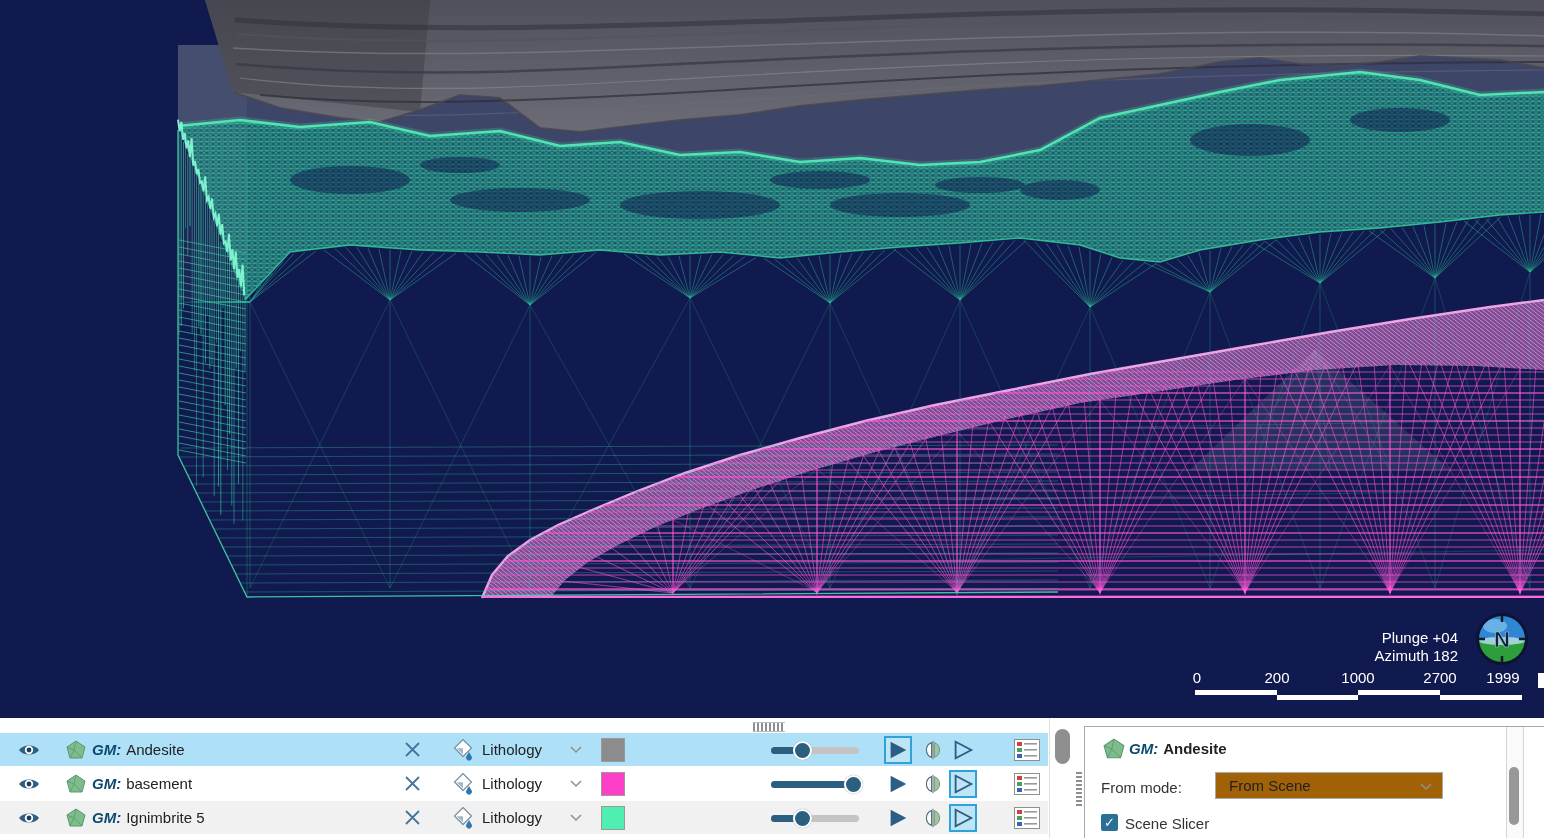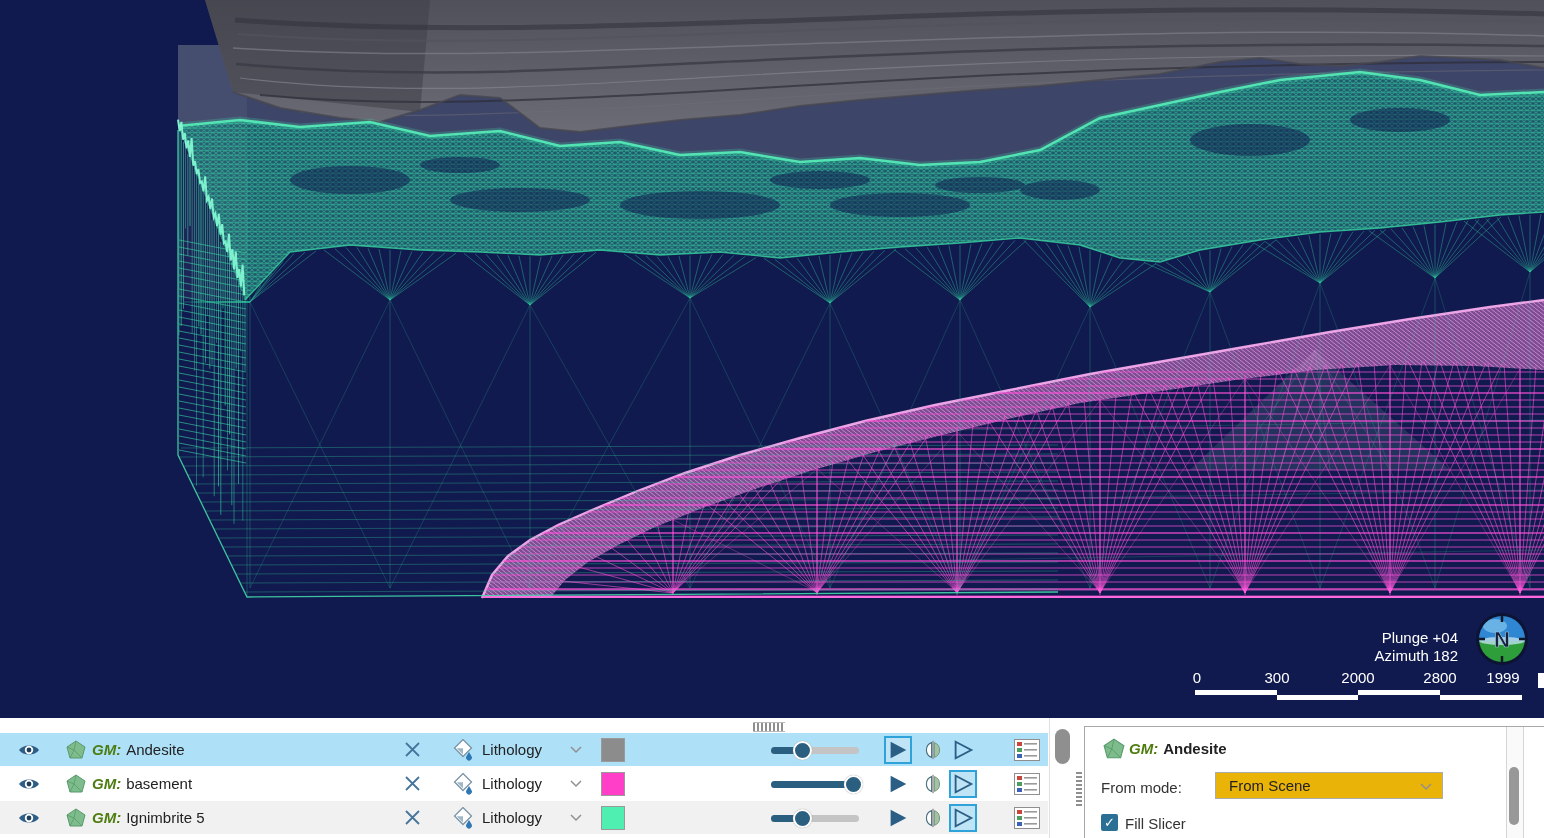--- a/index.html
+++ b/index.html
@@ -18,41 +18,41 @@
   .sliver{position:absolute;left:1538px;top:673px;width:6px;height:15px;background:#fff;}
   
   .bottombar{position:absolute;left:0;top:718px;width:1544px;height:120px;background:#fff;}
   .grip-h{position:absolute;left:753px;top:4px;width:32px;height:8px;
      background:repeating-linear-gradient(90deg,#8f8f8f 0 2px,#fff 2px 4px);border-top:1px solid #bbb;border-bottom:1px solid #bbb;}
   .row{position:absolute;left:0;width:1048px;height:33px;}
   .row.sel{background:#AEE1F8;}
   .row.alt{background:#F1F1F1;}
   .cell{position:absolute;top:0;height:33px;display:flex;align-items:center;}
   .lbl{font-size:15px;color:#222;white-space:nowrap;}
-  .gm{color:#4d7c0f;font-style:italic;font-weight:bold;margin-right:5px;}
+  .gm{color:#0c4a6e;font-style:italic;font-weight:bold;margin-right:5px;}
   .chev{color:#909090;}
   .swatch{width:22px;height:22px;border:1px solid #9a9a9a;}
   .slider{position:relative;width:88px;height:16px;}
   .sl-track{position:absolute;left:0;top:5px;width:88px;height:7px;border-radius:4px;background:#C4C4C4;}
   .sl-fill{position:absolute;left:0;top:5px;height:7px;border-radius:4px;background:#2B5F80;}
   .sl-knob{position:absolute;top:-1px;width:15px;height:15px;border-radius:50%;
            background:#2B5F80;border:2px solid #fff;box-shadow:0 0 1px #888;}
   .mbtn{width:28px;height:28px;display:flex;align-items:center;justify-content:center;box-sizing:border-box;}
   .mbtn.on{background:#BEE4F6;border:2px solid #2FA3D9;}
   .list-scroll{position:absolute;left:1049px;top:0;width:26px;height:120px;background:#fff;border-left:1px solid #e0e0e0;}
   .list-thumb{position:absolute;left:5px;top:11px;width:15px;height:35px;border-radius:8px;background:#8F8F8F;}
   .grip-v{position:absolute;left:1076px;top:54px;width:6px;height:34px;
      background:repeating-linear-gradient(0deg,#8f8f8f 0 2px,#fff 2px 4px);}
   
   .props{position:absolute;left:1084px;top:8px;width:460px;height:112px;background:#fff;
          border-left:1px solid #A8A8A8;border-top:1px solid #A8A8A8;}
   .props .title{position:absolute;left:44px;top:13px;font-size:15px;font-weight:bold;color:#222;white-space:nowrap;}
   .props .icon{position:absolute;left:18px;top:11px;}
   .plabel{position:absolute;font-size:15px;color:#333;}
-  .dropdown{position:absolute;left:130px;top:45px;width:228px;height:27px;border:1px solid #ABABAB;background:#eab308;
+  .dropdown{position:absolute;left:130px;top:45px;width:228px;height:27px;border:1px solid #ABABAB;background:#a16207;
             display:flex;align-items:center;box-sizing:border-box;}
   .dropdown .val{font-size:15px;color:#222;margin-left:13px;flex:1;}
   .dropdown .chev{margin-right:10px;}
   .checkbox{position:absolute;left:16px;top:87px;width:17px;height:17px;background:#2C6F95;border-radius:2px;
             color:#fff;font-size:13px;line-height:17px;text-align:center;}
   .props-scroll{position:absolute;left:421px;top:0;width:16px;height:112px;background:#FAFAFA;
                 border-left:1px solid #D5D5D5;border-right:1px solid #D5D5D5;}
   .props-thumb{position:absolute;left:2px;top:40px;width:10px;height:58px;border-radius:6px;background:#989898;}
 </style>
 </head>
@@ -565,23 +565,23 @@
           <ellipse cx="27" cy="29" rx="23" ry="4" fill="#BFE0EE" opacity="0.8"></ellipse>
           <ellipse cx="20" cy="14" rx="12" ry="7" fill="#8FD0F4" opacity="0.6"></ellipse>
           <path d="M27,2 V10 M27,44 V52 M2,27 H10 M44,27 H52" stroke="#101826" stroke-width="2.5"></path>
         </g>
         <text x="27" y="35" text-anchor="middle" font-size="22" font-weight="bold" fill="#17203A" stroke="#9FC4DA" stroke-width="0.6" font-family="Liberation Sans, sans-serif">N</text>
       </svg>
     </div>
 
     <div class="scalebar">
       <span class="tick" style="left:2px">0</span>
-      <span class="tick" style="left:82px">300</span>
-      <span class="tick" style="left:163px">2000</span>
-      <span class="tick" style="left:245px">2800</span>
+      <span class="tick" style="left:82px">200</span>
+      <span class="tick" style="left:163px">1000</span>
+      <span class="tick" style="left:245px">2700</span>
       <span class="tick" style="left:308px">1999</span>
       <div class="sb-track">
         <div class="sb-seg" style="left:0;top:0;width:82px"></div>
         <div class="sb-seg" style="left:82px;top:5px;width:81px"></div>
         <div class="sb-seg" style="left:163px;top:0;width:82px"></div>
         <div class="sb-seg" style="left:245px;top:5px;width:82px"></div>
       </div>
     </div>
     <div class="sliver"></div>
   </div>
@@ -857,19 +857,19 @@
       <div class="plabel" style="left:16px;top:52px">From mode:</div>
       <div class="dropdown">
         <span class="val">From Scene</span>
         <span class="chev">
           <svg width="12" height="8" viewBox="0 0 12 8">
               <polyline points="1,1 6,6 11,1" stroke="#909090" stroke-width="1.5" fill="none"></polyline>
             </svg>
         </span>
       </div>
       <div class="checkbox">✓</div>
-      <div class="plabel" style="left:40px;top:88px">Fill Slicer</div>
+      <div class="plabel" style="left:40px;top:88px">Scene Slicer</div>
       <div class="props-scroll">
         <div class="props-thumb"></div>
       </div>
     </div>
   </div>
 </div>
 
 </body></html>

